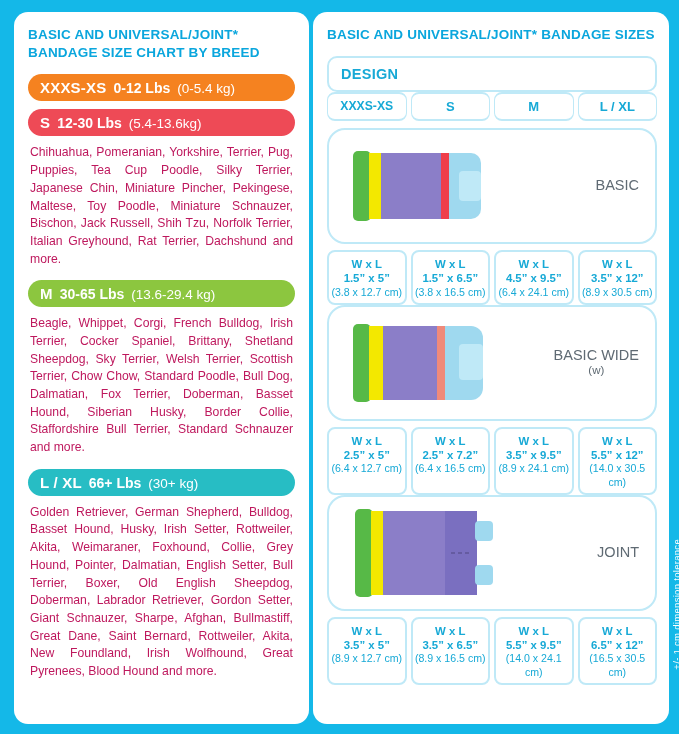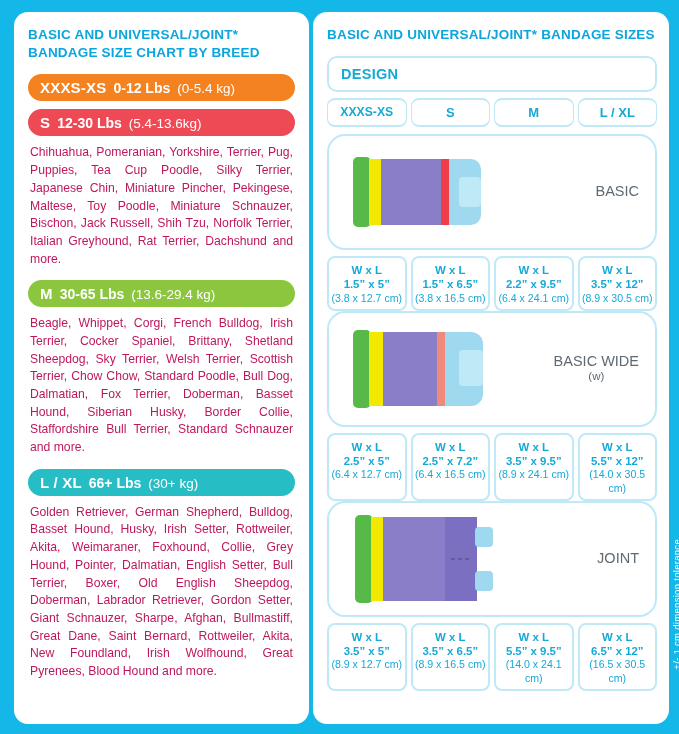--- a/index.html
+++ b/index.html
@@ -75,21 +75,21 @@
     line-height:1.35;
     color:#0aa6dd;
     font-weight:bold;
     text-align:left;
     letter-spacing:.2px;
   }
   .design-box{
     border:2px solid #bfe9f7;
     border-radius:10px;
     padding:7px 12px;
-    margin-bottom:6px;
+    margin-bottom:0;
   }
   .design-box .dlabel{
     color:#17a9d6;font-weight:bold;font-size:14.5px;letter-spacing:.3px;
   }
   .colhead{
     display:flex;
     margin-bottom:7px;
   }
   .colhead div{
     flex:1;
@@ -226,21 +226,21 @@
         <div class="inch">1.5” x 5”</div>
         <div class="cm">(3.8 x 12.7 cm)</div>
       </div>
       <div class="cell">
         <div class="wl">W x L</div>
         <div class="inch">1.5” x 6.5”</div>
         <div class="cm">(3.8 x 16.5 cm)</div>
       </div>
       <div class="cell">
         <div class="wl">W x L</div>
-        <div class="inch">2.2” x 9.5”</div>
+        <div class="inch">4.5” x 9.5”</div>
         <div class="cm">(6.4 x 24.1 cm)</div>
       </div>
       <div class="cell">
         <div class="wl">W x L</div>
         <div class="inch">3.5” x 12”</div>
         <div class="cm">(8.9 x 30.5 cm)</div>
       </div>
     </div>
 
     <div class="prodblock">

